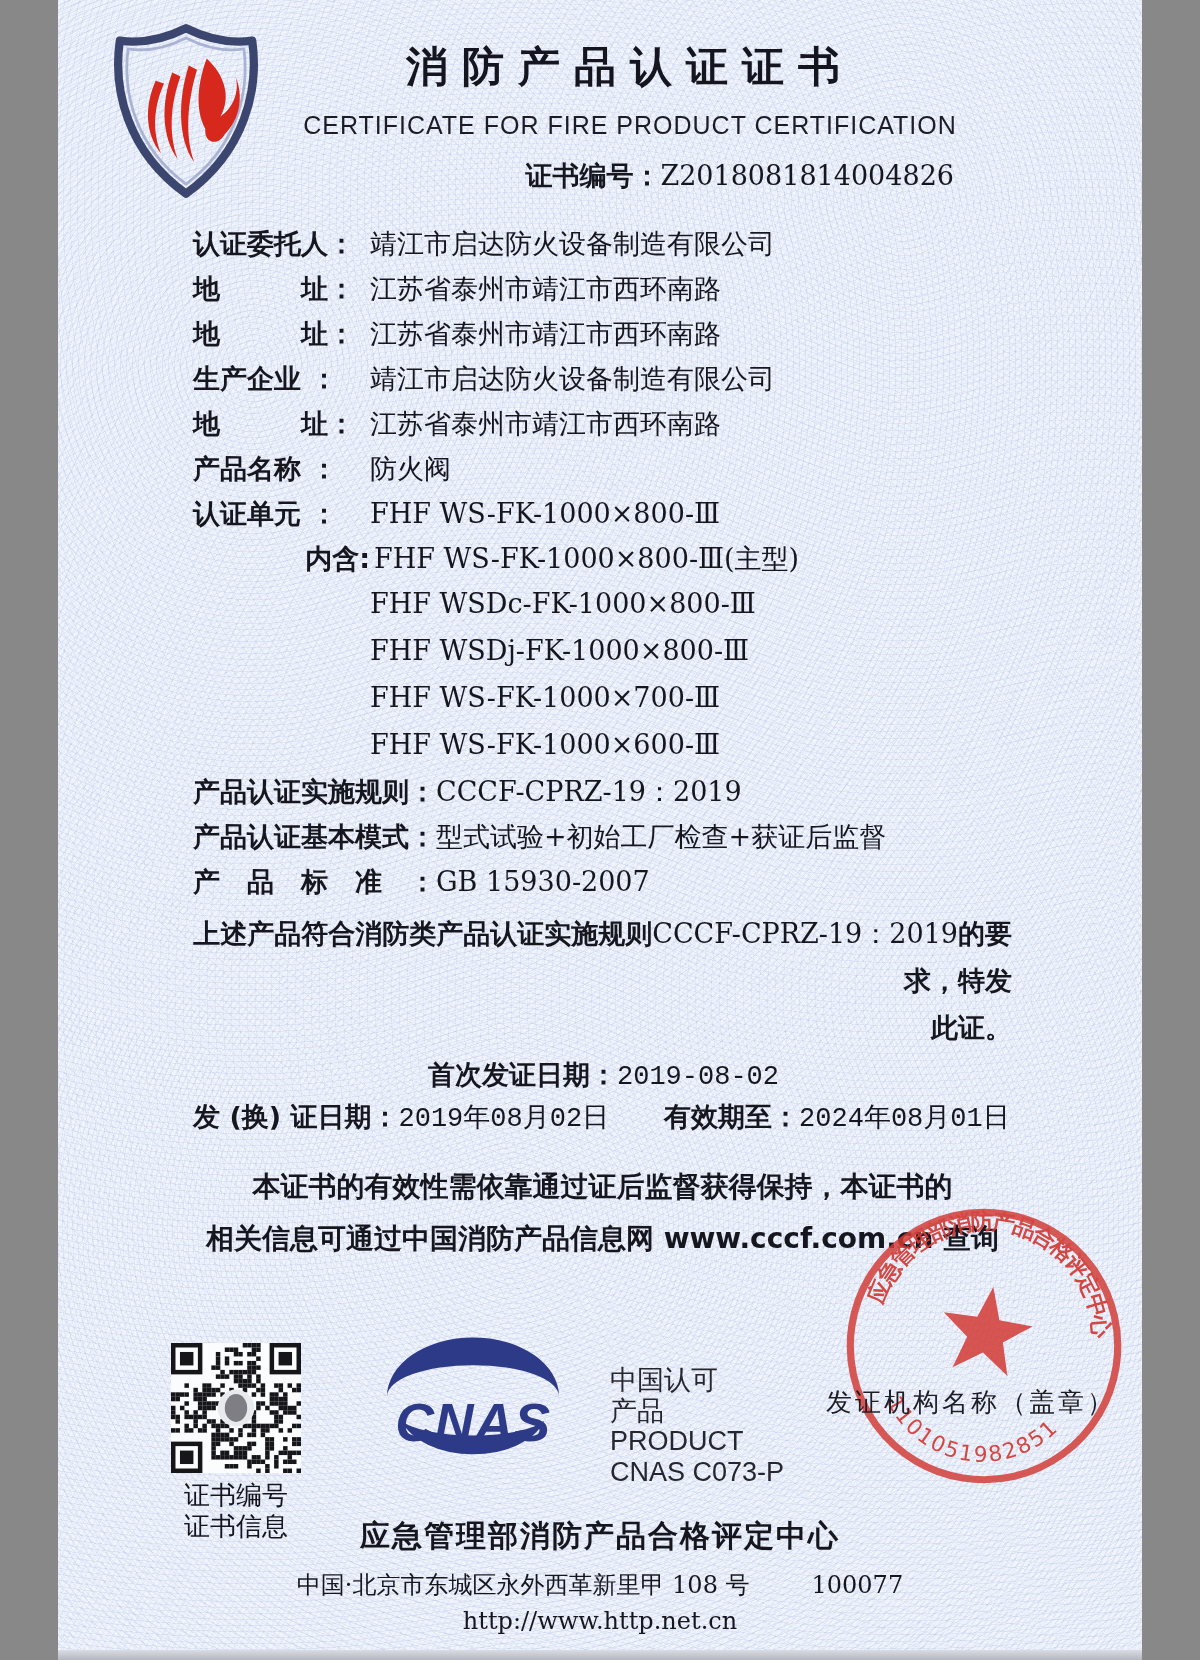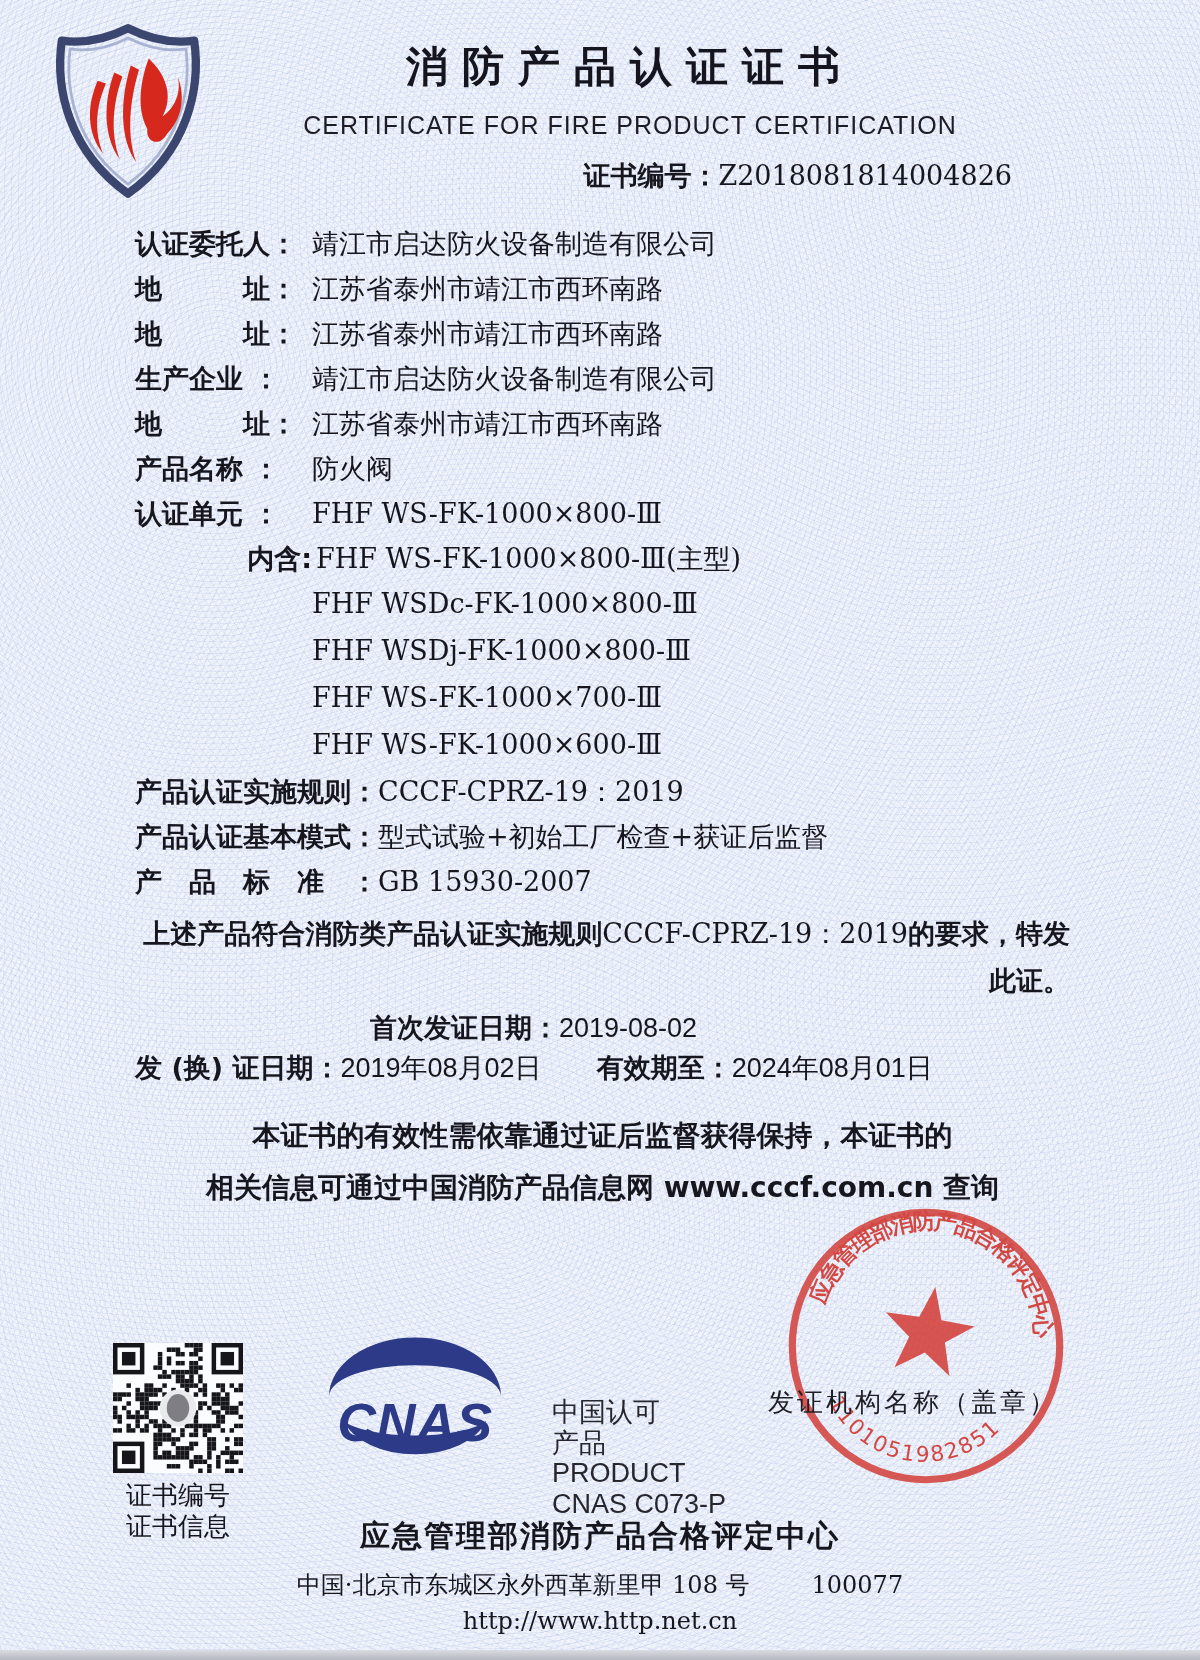--- a/index.html
+++ b/index.html
@@ -1,18 +1,18 @@
 <!DOCTYPE html>
 <html><head>
 <meta charset="utf-8">
 <style>
   html,body{margin:0;padding:0;background:#888;}
   .page{
     position:relative;
-    width:1200px;height:1660px;
+    width:1084px;height:1660px;
     margin:0 auto;
     overflow:hidden;
     color:#16161f;
     background-color:#f1f4fb;
     background-image:
       repeating-radial-gradient(circle at 18% 22%, rgba(116,144,212,0.13) 0 1px, transparent 1px 6px),
       repeating-radial-gradient(circle at 78% 12%, rgba(116,144,212,0.11) 0 1px, transparent 1px 7px),
       repeating-radial-gradient(circle at 42% 74%, rgba(116,144,212,0.10) 0 1px, transparent 1px 5px),
       repeating-radial-gradient(circle at 95% 60%, rgba(116,144,212,0.09) 0 1px, transparent 1px 8px),
       repeating-linear-gradient(115deg, rgba(125,152,216,0.06) 0 2px, transparent 2px 5px);
@@ -46,28 +46,28 @@
   .includes-row .label{text-align:right;padding-right:4px;}
   .include-item{margin-left:177px;line-height:36px;margin-bottom:11px;font-size:27px;
     font-family:"DejaVu Serif","Liberation Serif",serif;white-space:pre;}
   .rules{margin-top:8px;}
   .rules .row .label{flex:0 0 auto;}
   .statement{margin-top:10px;font-size:27px;line-height:47px;font-weight:bold;text-align:right;}
   .statement .code{font-weight:normal;font-family:"DejaVu Serif","Liberation Serif",serif;}
   .first-issue{margin-top:4px;margin-left:235px;font-size:27px;line-height:40px;}
   .date-line{display:flex;gap:55px;margin-top:0;font-size:27px;line-height:40px;}
   .dlabel{font-weight:bold;white-space:pre;}
-  .dvalue{font-family:Liberation Sans, sans-serif;white-space:pre;}
+  .dvalue{font-family:Liberation Mono, monospace;white-space:pre;}
   .notice{margin-top:22px;text-align:center;font-weight:bold;font-size:28px;line-height:52px;}
   
   .qr{position:absolute;left:113px;top:1343px;width:130px;height:130px;}
   .qr-caption{position:absolute;left:103px;top:1480px;width:150px;text-align:center;
     font-size:26px;line-height:31px;font-weight:500;color:#15151f;}
   .cnas{position:absolute;left:315px;top:1330px;width:200px;height:148px;}
-  .cnas-acc{position:absolute;left:552px;top:1396px;font-size:27px;line-height:31px;color:#26262e;}
+  .cnas-acc{position:absolute;left:552px;top:1364px;font-size:27px;line-height:31px;color:#26262e;}
   .cnas-acc .en{font-family:"Liberation Sans","DejaVu Sans",sans-serif;}
   .seal{position:absolute;left:782px;top:1202px;width:288px;height:288px;transform:rotate(9deg);opacity:.92;}
   .seal-overlay{position:absolute;left:768px;top:1348px;width:300px;font-size:26px;
     letter-spacing:3px;color:#1d1d25;font-family:"DejaVu Serif","Liberation Serif",serif;margin-top:37px;}
   .footer{position:absolute;left:0;top:1516px;width:100%;text-align:center;}
   .footer-org{font-size:30px;font-weight:bold;letter-spacing:2px;line-height:40px;}
   .footer-addr{margin-top:14px;font-size:24px;line-height:30px;
     font-family:"DejaVu Serif","Liberation Serif",serif;}
   .footer-addr .gap{display:inline-block;width:62px;}
   .footer-url{margin-top:6px;font-size:24px;line-height:30px;

